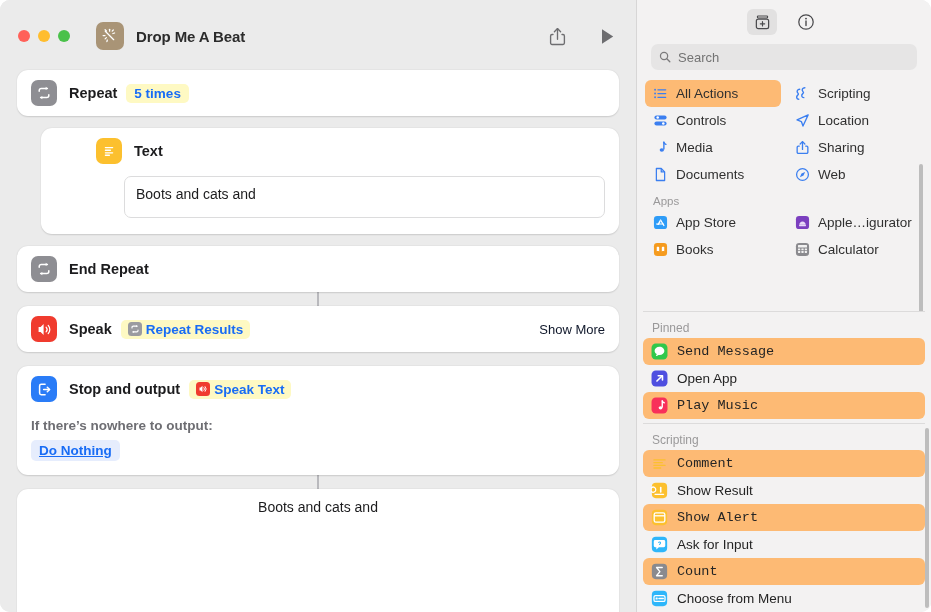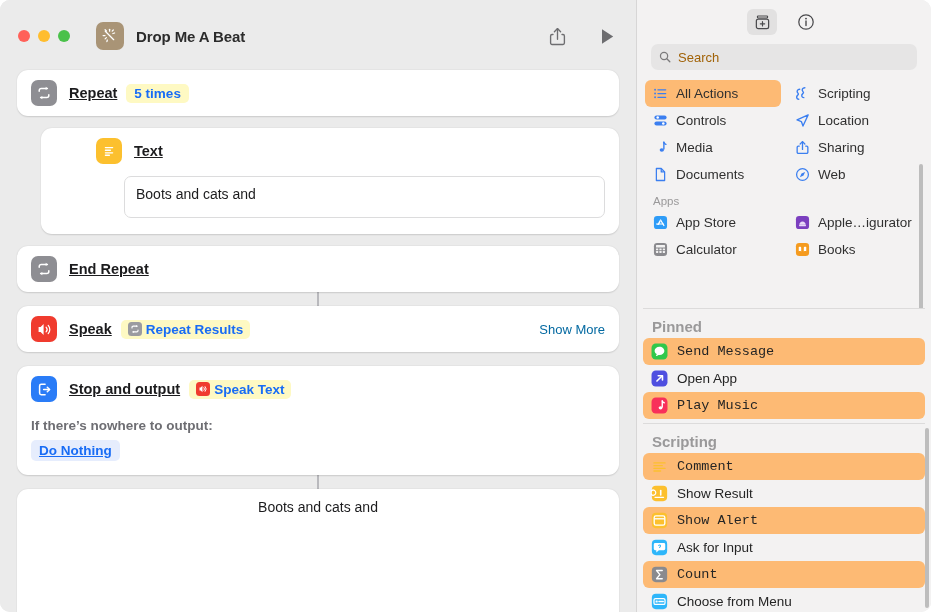--- a/index.html
+++ b/index.html
@@ -79,40 +79,40 @@
     width: 26px; height: 26px; border-radius: 7px;
     flex: 0 0 26px;
     display: flex; align-items: center; justify-content: center;
   }
   .a-icon.gray { background: #8e8e93; }
   .a-icon.yellow { background: #fcc02e; }
   .a-icon.red { background: #f03b2e; }
   .a-icon.blue { background: #2a7cf7; }
   .a-label {
     font-size: 14.5px; font-weight: bold; color: #1c1c1e;
-    margin-left: 12px; white-space: nowrap; text-decoration: underline;
+    margin-left: 12px; white-space: nowrap;
   }
   .token {
     display: inline-flex; align-items: center; gap: 4px;
     background: #fef9c3; color: #186cf5;
     font-size: 13.5px; font-weight: bold;
     border-radius: 5px; padding: 2px 7px;
     margin-left: 9px; white-space: nowrap;
   }
   .token.plain { padding: 2px 8px; }
   .tok-mini {
     width: 14px; height: 14px; border-radius: 3.5px;
     display: inline-flex; align-items: center; justify-content: center;
     flex: 0 0 14px;
   }
   .tok-mini.gray { background: #9b9ba0; }
   .tok-mini.red { background: #f03b2e; }
   .show-more {
     margin-left: auto;
-    font-size: 13px; color: #0369a1;
+    font-size: 13px; color: #0f172a;
     white-space: nowrap;
   }
 
   
   #repeat-card { margin-top: 14px; }
   #text-card {
     margin: 12px 0 0 24px;
     padding-bottom: 16px;
     padding-left: 41px;
   }
@@ -176,21 +176,21 @@
   }
   .sb-tool.active { background: #e2e1e1; }
 
   .search-wrap { padding: 0 14px 10px 14px; }
   .search {
     height: 26px; border-radius: 7px;
     background: #e6e5e5;
     display: flex; align-items: center;
     padding: 0 8px; gap: 7px;
   }
-  .search-ph { font-size: 13px; color: #a16207; text-align: center; }
+  .search-ph { font-size: 13px; color: #737373; text-align: center; }
 
   .cat-panel {
     margin: 0 6px;
     height: 232px;
     overflow: hidden;
     position: relative;
     border-bottom: 1px solid #dcdbdb;
   }
   .cat-grid {
     display: grid;
@@ -214,23 +214,22 @@
     font-weight: normal;
   }
 
   .list-area {
     flex: 1 1 auto;
     overflow: hidden;
     position: relative;
     padding: 0 6px;
   }
   .list-head {
-    font-size: 15px; color: #9a999a;
+    font-size: 12px; color: #9a999a;
     padding: 9px 9px 3px 9px;
-    font-weight: bold;
   }
   .list-item {
     display: flex; align-items: center; gap: 9px;
     height: 27px; padding: 0 8px;
     border-radius: 6px;
     font-size: 13.5px; color: #252525;
     white-space: nowrap;
   }
   .list-item.alt { background: #fdba74; font-family: Liberation Mono, monospace; }
   .li-ic {
@@ -553,46 +552,46 @@
               <path d="M4.6 10.4c0-2 1.5-3.6 3.4-3.6s3.4 1.6 3.4 3.6Z" fill="#e8d9f7"></path>
               <rect x="4.3" y="10.4" width="7.4" height="1.5" rx="0.5" fill="#e8d9f7"></rect>
             </svg>
           </span>
           <span>Apple…igurator</span>
         </div>
 
         <div class="cat">
           <span class="cat-ic">
             <svg width="15" height="15" viewBox="0 0 16 16">
+              <rect x="1" y="1" width="14" height="14" rx="3.4" fill="#f59b1e"></rect>
+              <path d="M4 5.4c1.3-.7 2.6-.4 2.6.7v4.4c0-1-1.3-1.3-2.6-.6Z" fill="#ffffff"></path>
+              <path d="M12 5.4c-1.3-.7-2.6-.4-2.6.7v4.4c0-1 1.3-1.3 2.6-.6Z" fill="#ffffff"></path>
+            </svg>
+          </span>
+          <span>Books</span>
+        </div>
+
+        <div class="cat">
+          <span class="cat-ic">
+            <svg width="15" height="15" viewBox="0 0 16 16">
               <rect x="1" y="1" width="14" height="14" rx="3.4" fill="#8a8a8e"></rect>
               <rect x="3.2" y="3.2" width="9.6" height="2.6" rx="0.6" fill="#f2f2f2"></rect>
               <g fill="#f2f2f2">
                 <rect x="3.2" y="6.8" width="2.4" height="2" rx="0.4"></rect>
                 <rect x="6.8" y="6.8" width="2.4" height="2" rx="0.4"></rect>
                 <rect x="10.4" y="6.8" width="2.4" height="2" rx="0.4"></rect>
                 <rect x="3.2" y="9.6" width="2.4" height="2" rx="0.4"></rect>
                 <rect x="6.8" y="9.6" width="2.4" height="2" rx="0.4"></rect>
                 <rect x="10.4" y="9.6" width="2.4" height="2" rx="0.4"></rect>
               </g>
             </svg>
           </span>
           <span>Calculator</span>
         </div>
 
-        <div class="cat">
-          <span class="cat-ic">
-            <svg width="15" height="15" viewBox="0 0 16 16">
-              <rect x="1" y="1" width="14" height="14" rx="3.4" fill="#f59b1e"></rect>
-              <path d="M4 5.4c1.3-.7 2.6-.4 2.6.7v4.4c0-1-1.3-1.3-2.6-.6Z" fill="#ffffff"></path>
-              <path d="M12 5.4c-1.3-.7-2.6-.4-2.6.7v4.4c0-1 1.3-1.3 2.6-.6Z" fill="#ffffff"></path>
-            </svg>
-          </span>
-          <span>Books</span>
-        </div>
-
       </div>
       <div class="scrollbar"></div>
     </div>
 
     <div class="list-area">
 
       <div class="list-head">Pinned</div>
 
       <div class="list-item alt">
         <span class="li-ic">

